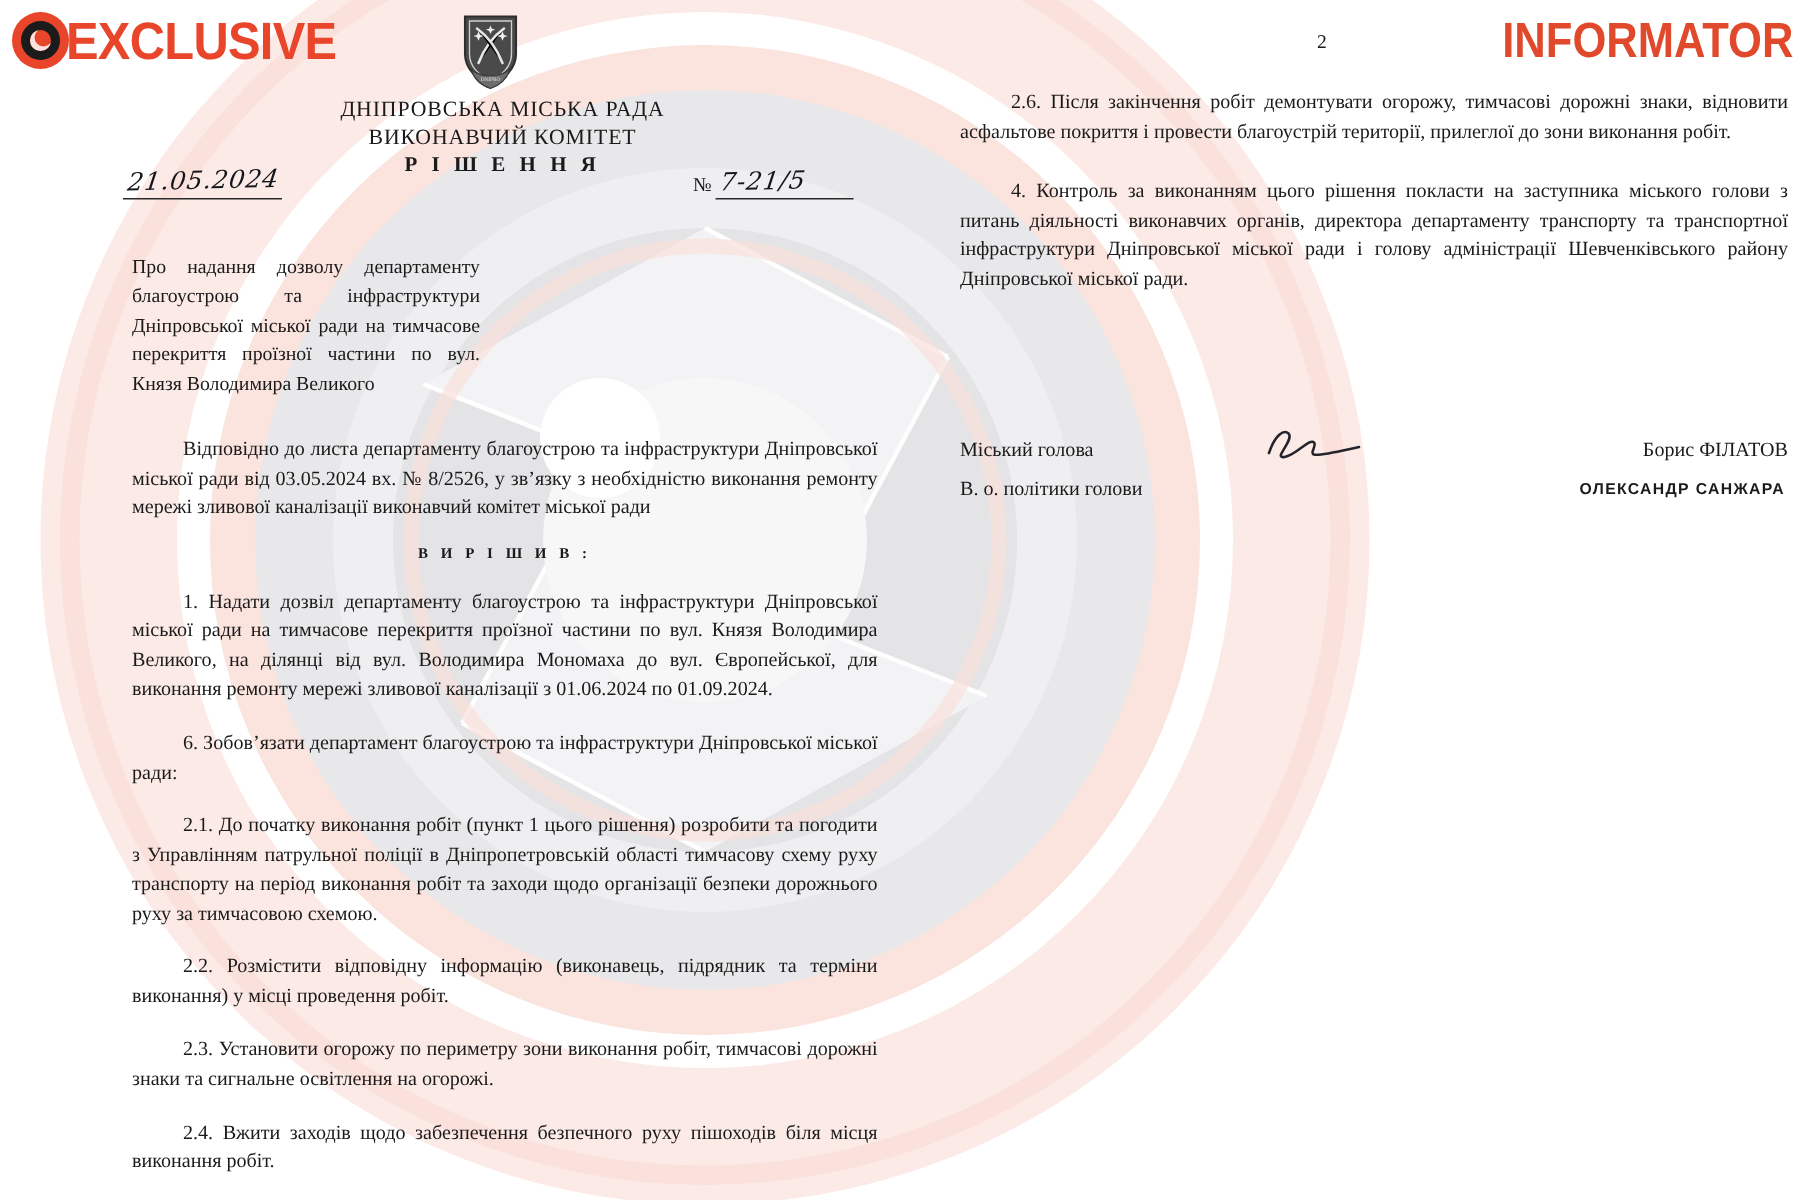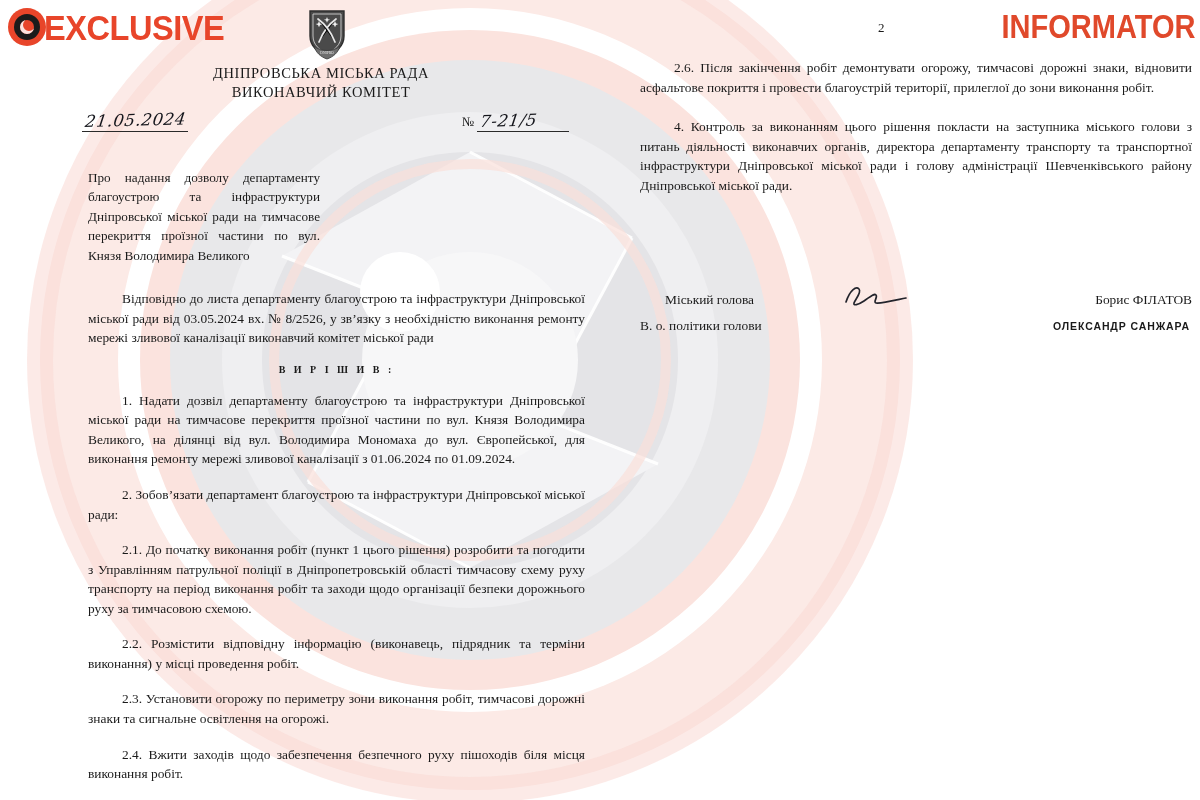--- a/index.html
+++ b/index.html
@@ -104,21 +104,21 @@
     left: 305px;
     top: 8px;
     width: 44px;
     height: 54px;
     z-index: 3;
   }
 
   
   .official-header {
     position: absolute;
-    left: 186px;
+    left: 200px;
     top: 64px;
     width: 270px;
     text-align: center;
     z-index: 3;
   }
   .official-header .line1,
   .official-header .line2 {
     font-size: 14.5px;
     letter-spacing: 0.6px;
     line-height: 1.28;
@@ -207,21 +207,20 @@
   }
   .sig-row {
     position: relative;
     height: 22px;
   }
   .sig-title {
     position: absolute;
     left: 0;
     font-size: 13.4px;
     white-space: nowrap;
-    margin-left: 25px;
   }
   .sig-name-main {
     position: absolute;
     right: 0;
     font-size: 13.4px;
     white-space: nowrap;
     margin-left: 36px;
   }
   .sig-title-2 {
     position: absolute;
@@ -308,20 +307,21 @@
       <path d="M30 13 l1 2.4 2.4 .6 -2.4 .9 -1 2.3 -1-2.3 -2.4-.9 2.4-.6 Z"></path>
       <path d="M22 9 l.9 2.2 2.2 .5 -2.2 .9 -.9 2.1 -.9-2.1 -2.2-.9 2.2-.5 Z"></path>
     </g>
     <path d="M9 38 C15 44 29 44 35 38 C33 45 28 49 22 51 C16 49 11 45 9 38 Z" fill="#6d6d6d" stroke="#3a3a3a" stroke-width="0.8"></path>
     <text x="22" y="46" font-size="3.6" fill="#e9e9e9" text-anchor="middle" font-family="Liberation Serif, serif">DNIPRO</text>
   </svg>
 
   <div class="official-header">
     <div class="line1">ДНІПРОВСЬКА МІСЬКА РАДА</div>
     <div class="line2">ВИКОНАВЧИЙ КОМІТЕТ</div>
+    <div class="line3">Р І Ш Е Н Н Я</div>
   </div>
 
   <div class="field field-date">
     <span class="rule">
       <span class="hand">21.05.2024</span>
     </span>
   </div>
 
   <div class="field field-num">
     <span class="nolabel">№</span>
@@ -332,21 +332,21 @@
 
   <div class="col col-left">
 
     <div class="subject">Про надання дозволу департамен­ту благоустрою та інфраструктури Дніпровської міської ради на тим­часове перекриття проїзної части­ни по вул. Князя Володимира Ве­ликого</div>
 
     <p class="body" style="margin-top:24px">Відповідно до листа департаменту благоустрою та інфраструктури Дніпровської міської ради від 03.05.2024 вх. № 8/2526, у зв’язку з необхідністю виконання ремонту мережі зливової каналізації виконавчий комітет міської ради</p>
 
     <p class="resolved">В И Р І Ш И В :</p>
 
     <p class="body">1. Надати дозвіл департаменту благоустрою та інфраструктури Дніпровської міської ради на тимчасове перекриття проїзної частини по вул. Князя Володимира Великого, на ділянці від вул. Володимира Мономаха до вул. Європейської, для виконання ремонту мережі зливової каналізації з 01.06.2024 по 01.09.2024.</p>
-    <p class="body">2. Зобов’язати департамент благоустрою та інфраструктури Дніпровської міської ради:</p>
+    <p class="body">6. Зобов’язати департамент благоустрою та інфраструктури Дніпровської міської ради:</p>
     <p class="body">2.1. До початку виконання робіт (пункт 1 цього рішення) розробити та погодити з Управлінням патрульної поліції в Дніпропетровській області тимчасову схему руху транспорту на період виконання робіт та заходи щодо організації безпеки дорожнього руху за тимчасовою схемою.</p>
     <p class="body">2.2. Розмістити відповідну інформацію (виконавець, підрядник та терміни виконання) у місці проведення робіт.</p>
     <p class="body">2.3. Установити огорожу по периметру зони виконання робіт, тимчасові дорожні знаки та сигнальне освітлення на огорожі.</p>
     <p class="body">2.4. Вжити заходів щодо забезпечення безпечного руху пішоходів біля місця виконання робіт.</p>
     <p class="body">2.5. Передбачити збереження існуючих інженерних мереж, які знаходяться в зоні виконання робіт.</p>
   </div>
 
   <div class="col col-right">
     <p class="body">2.6. Після закінчення робіт демонтувати огорожу, тимчасові дорожні знаки, відновити асфальтове покриття і провести благоустрій території, прилеглої до зони виконання робіт.</p>
     <p class="body" style="margin-top:20px">4. Контроль за виконанням цього рішення покласти на заступника міського голови з питань діяльності виконавчих органів, директора департаменту транспорту та транспортної інфраструктури Дніпровської міської ради і  голову адміністрації Шевченківського району Дніпровської міської ради.</p>

